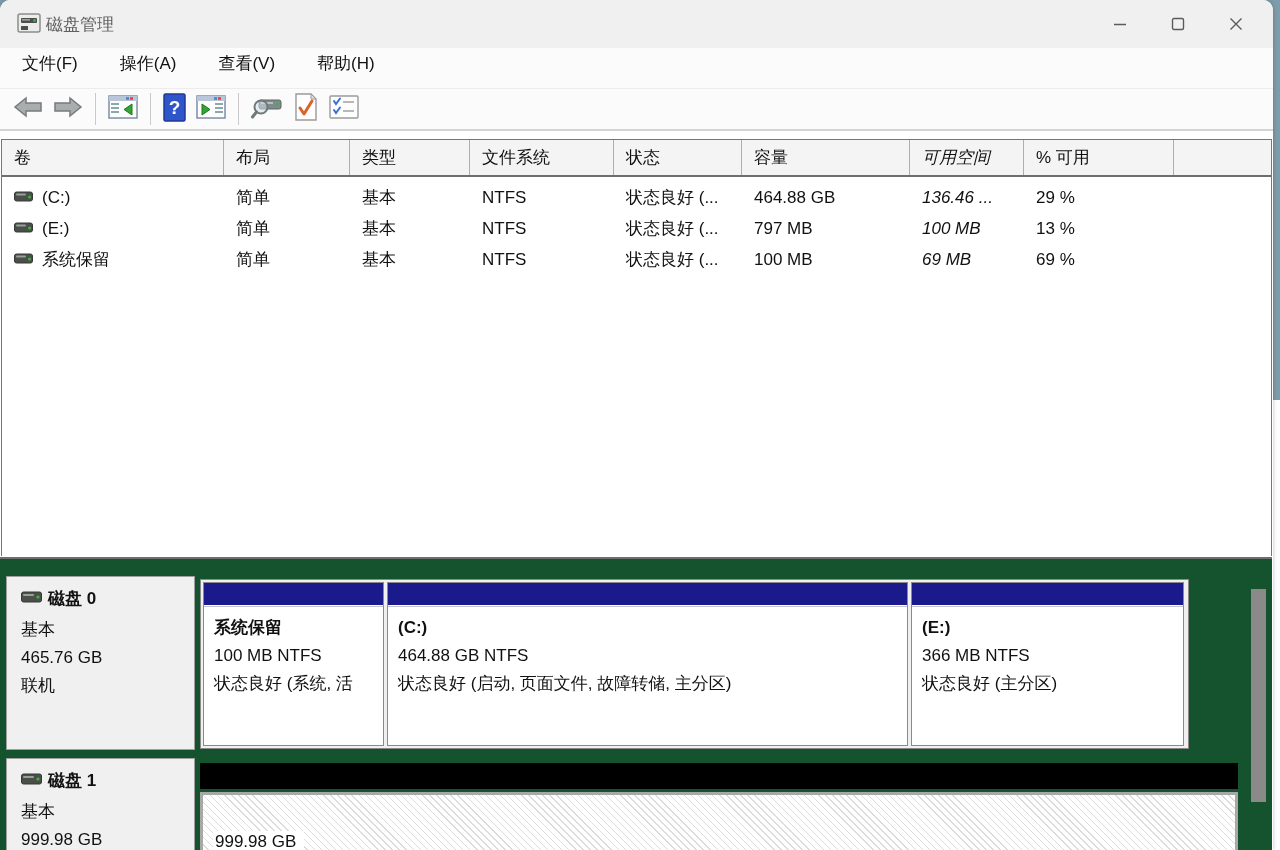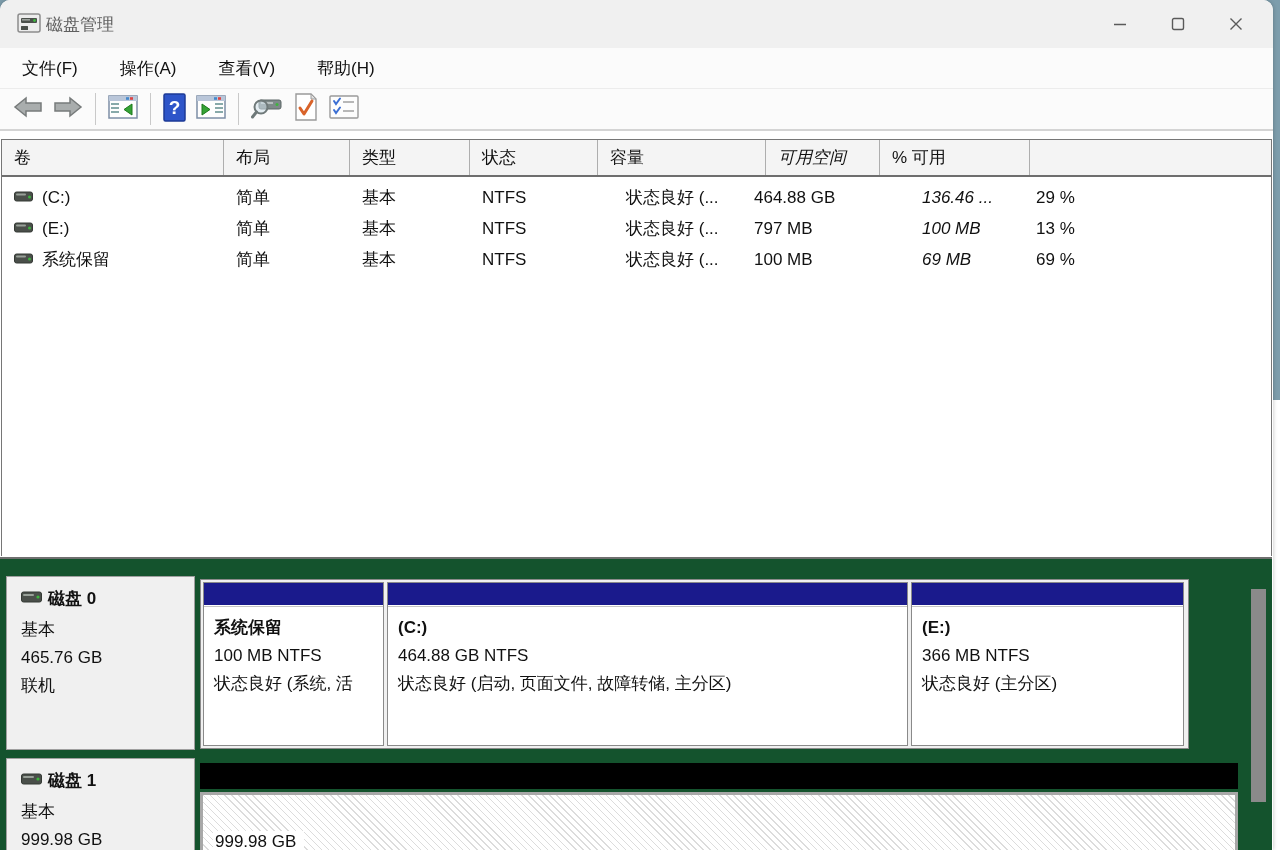--- a/index.html
+++ b/index.html
@@ -15,21 +15,21 @@
     box-shadow: 0 0 4px rgba(0,0,0,.25);
   }
   
   .titlebar { position:absolute; left:0; top:0; width:100%; height:48px; background:#f0f0f0; }
   .app-icon { position:absolute; left:16px; top:11px; }
   .title-text { position:absolute; left:46px; top:13px; font-size:17px; color:#5f5f5f; }
   .win-controls { position:absolute; right:8px; top:0; height:48px; display:flex; }
   .win-btn { width:58px; height:48px; display:flex; align-items:center; justify-content:center; color:#5a5a5a; }
   
   .menubar { position:absolute; left:0; top:48px; width:100%; height:40px; background:#fbfbfb;
-             display:flex; align-items:center; padding-left:16px; }
+             display:flex; padding-left:16px; }
   .menu-item { font-size:17px; color:#111; margin-right:30px; padding:4px 6px; }
   
   .toolbar { position:absolute; left:0; top:88px; width:100%; height:43px; background:#fbfbfb;
              border-top:1px solid #ececec; border-bottom:2px solid #d4d4d4;
              display:flex; align-items:center; padding-left:8px; }
   .tb-btn { height:36px; display:flex; align-items:center; justify-content:center; padding:0 5px; }
   .tb-sep { width:1px; height:32px; background:#c9c9c9; margin:0 7px; }
   
   .listview { position:absolute; left:1px; top:139px; width:1271px; height:418px;
               background:#fff; border:1px solid #767676; border-bottom:none; }
@@ -195,20 +195,21 @@
         </svg>
       </span>
     </div>
   </div>
 
   <div class="listview">
     <div class="lv-header">
       <div class="lv-hcell c0">卷</div>
       <div class="lv-hcell c1">布局</div>
       <div class="lv-hcell c2">类型</div>
+      <div class="lv-hcell c3">文件系统</div>
       <div class="lv-hcell c4">状态</div>
       <div class="lv-hcell c5">容量</div>
       <div class="lv-hcell c6">可用空间</div>
       <div class="lv-hcell c7">% 可用</div>
       <div class="lv-hcell c8"></div>
     </div>
 
     <div class="lv-row first-row">
       <div class="lv-cell c0 vol-cell">
         <span>

